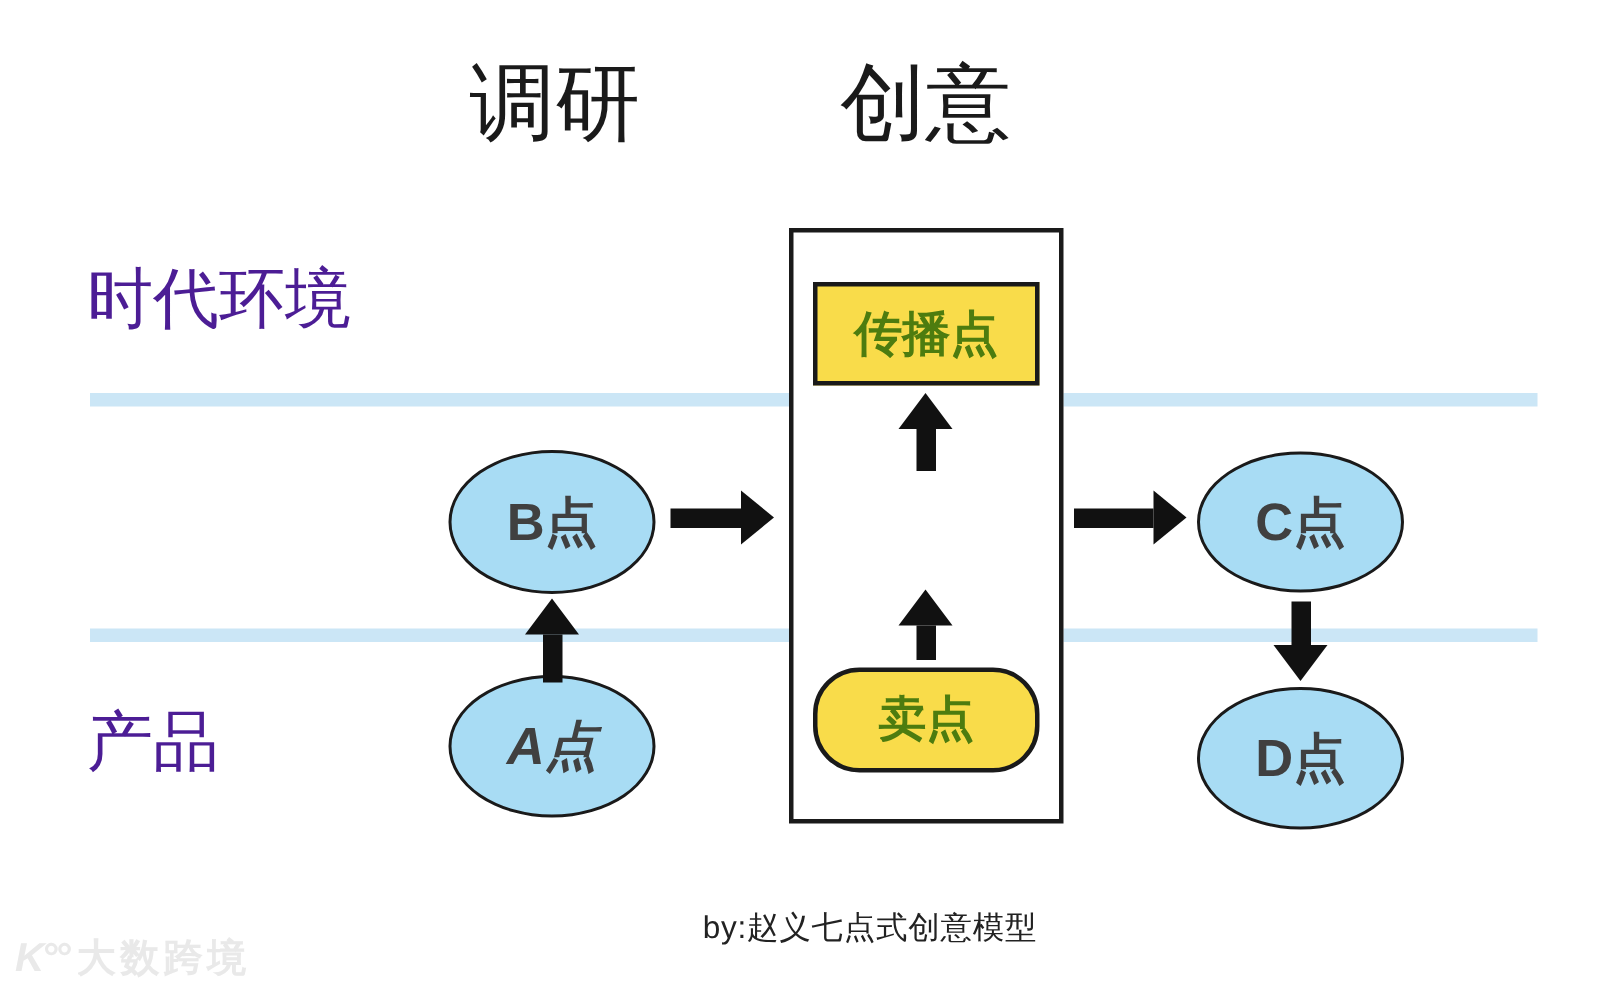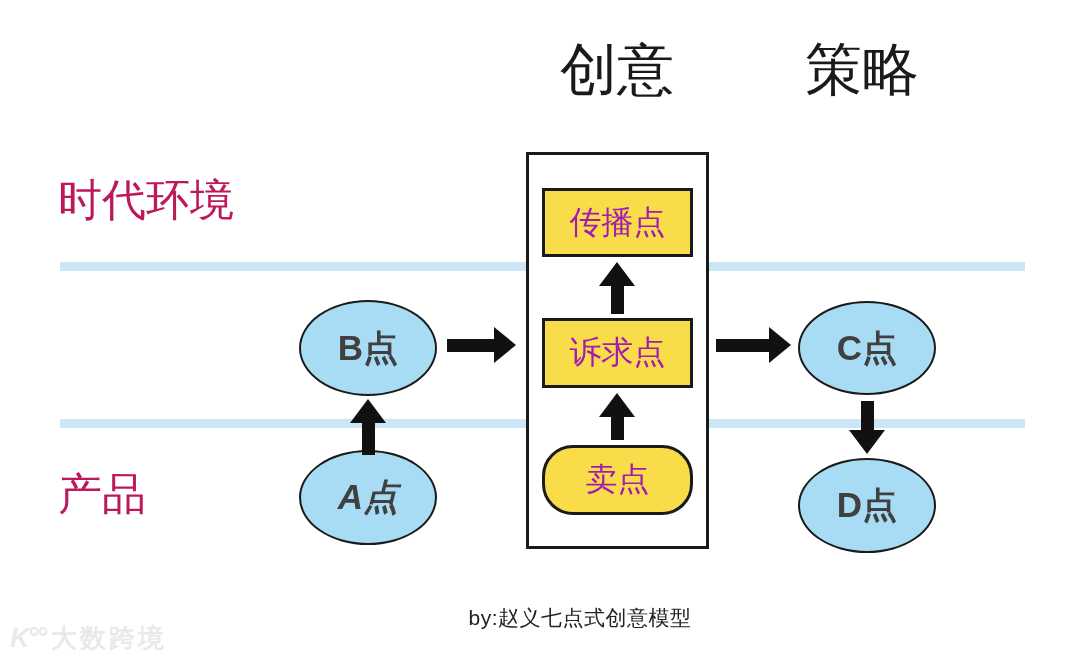--- a/index.html
+++ b/index.html
@@ -38,21 +38,21 @@
   .col-2 { left: 617px; }
   .col-3 { left: 862px; }
 
   
   .row-label {
     position: absolute;
     left: 58px;
     font-size: 44px;
     line-height: 1.05;
     font-weight: 400;
-    color: #be185d;
+    color: #4c1d95;
     white-space: nowrap;
   }
   .row-1 { top: 177px; }
   .row-2 { top: 327px; }
   .row-3 { top: 472px; font-family: Liberation Serif, serif; }
 
   
   .band {
     position: absolute;
     left: 60px;
@@ -81,22 +81,22 @@
     position: absolute;
     left: 542px;
     width: 151px;
     height: 70px;
     background: var(--node_yellow);
     border: 3px solid #1a1a1a;
     display: flex;
     align-items: center;
     justify-content: center;
     font-size: 32px;
-    font-weight: 400;
-    color: #a21caf;
+    font-weight: 700;
+    color: #4d7c0f;
     z-index: 3;
     white-space: nowrap;
   }
   .ynode-top    { top: 188px; height: 69px; }
   .ynode-middle { top: 318px; }
   .ynode-bottom { top: 445px; border-radius: 31px; }
 
   
   .enode {
     position: absolute;
@@ -185,33 +185,32 @@
   .watermark .wm-text {
     font-size: 26px;
     letter-spacing: 3px;
   }
 </style>
 </head>
 <body>
 
 <div class="stage">
 
+  <div class="col-header col-1">调研</div>
   <div class="col-header col-2">创意</div>
-  <div class="col-header col-3">策略</div>
 
   <div class="row-label row-1">时代环境</div>
   <div class="row-label row-3">产品</div>
 
   <div class="band band-top"></div>
   <div class="band band-bottom"></div>
 
   <div class="center-frame"></div>
 
   <div class="ynode ynode-top">传播点</div>
-  <div class="ynode ynode-middle">诉求点</div>
   <div class="ynode ynode-bottom">卖点</div>
 
   <div class="enode enode-b">B点</div>
   <div class="enode enode-a">A点</div>
   <div class="enode enode-c">C点</div>
   <div class="enode enode-d">D点</div>
 
   <div class="arrow up arrow-a-b">
     <div class="head-up"></div>
       <div class="shaft-v"></div>

